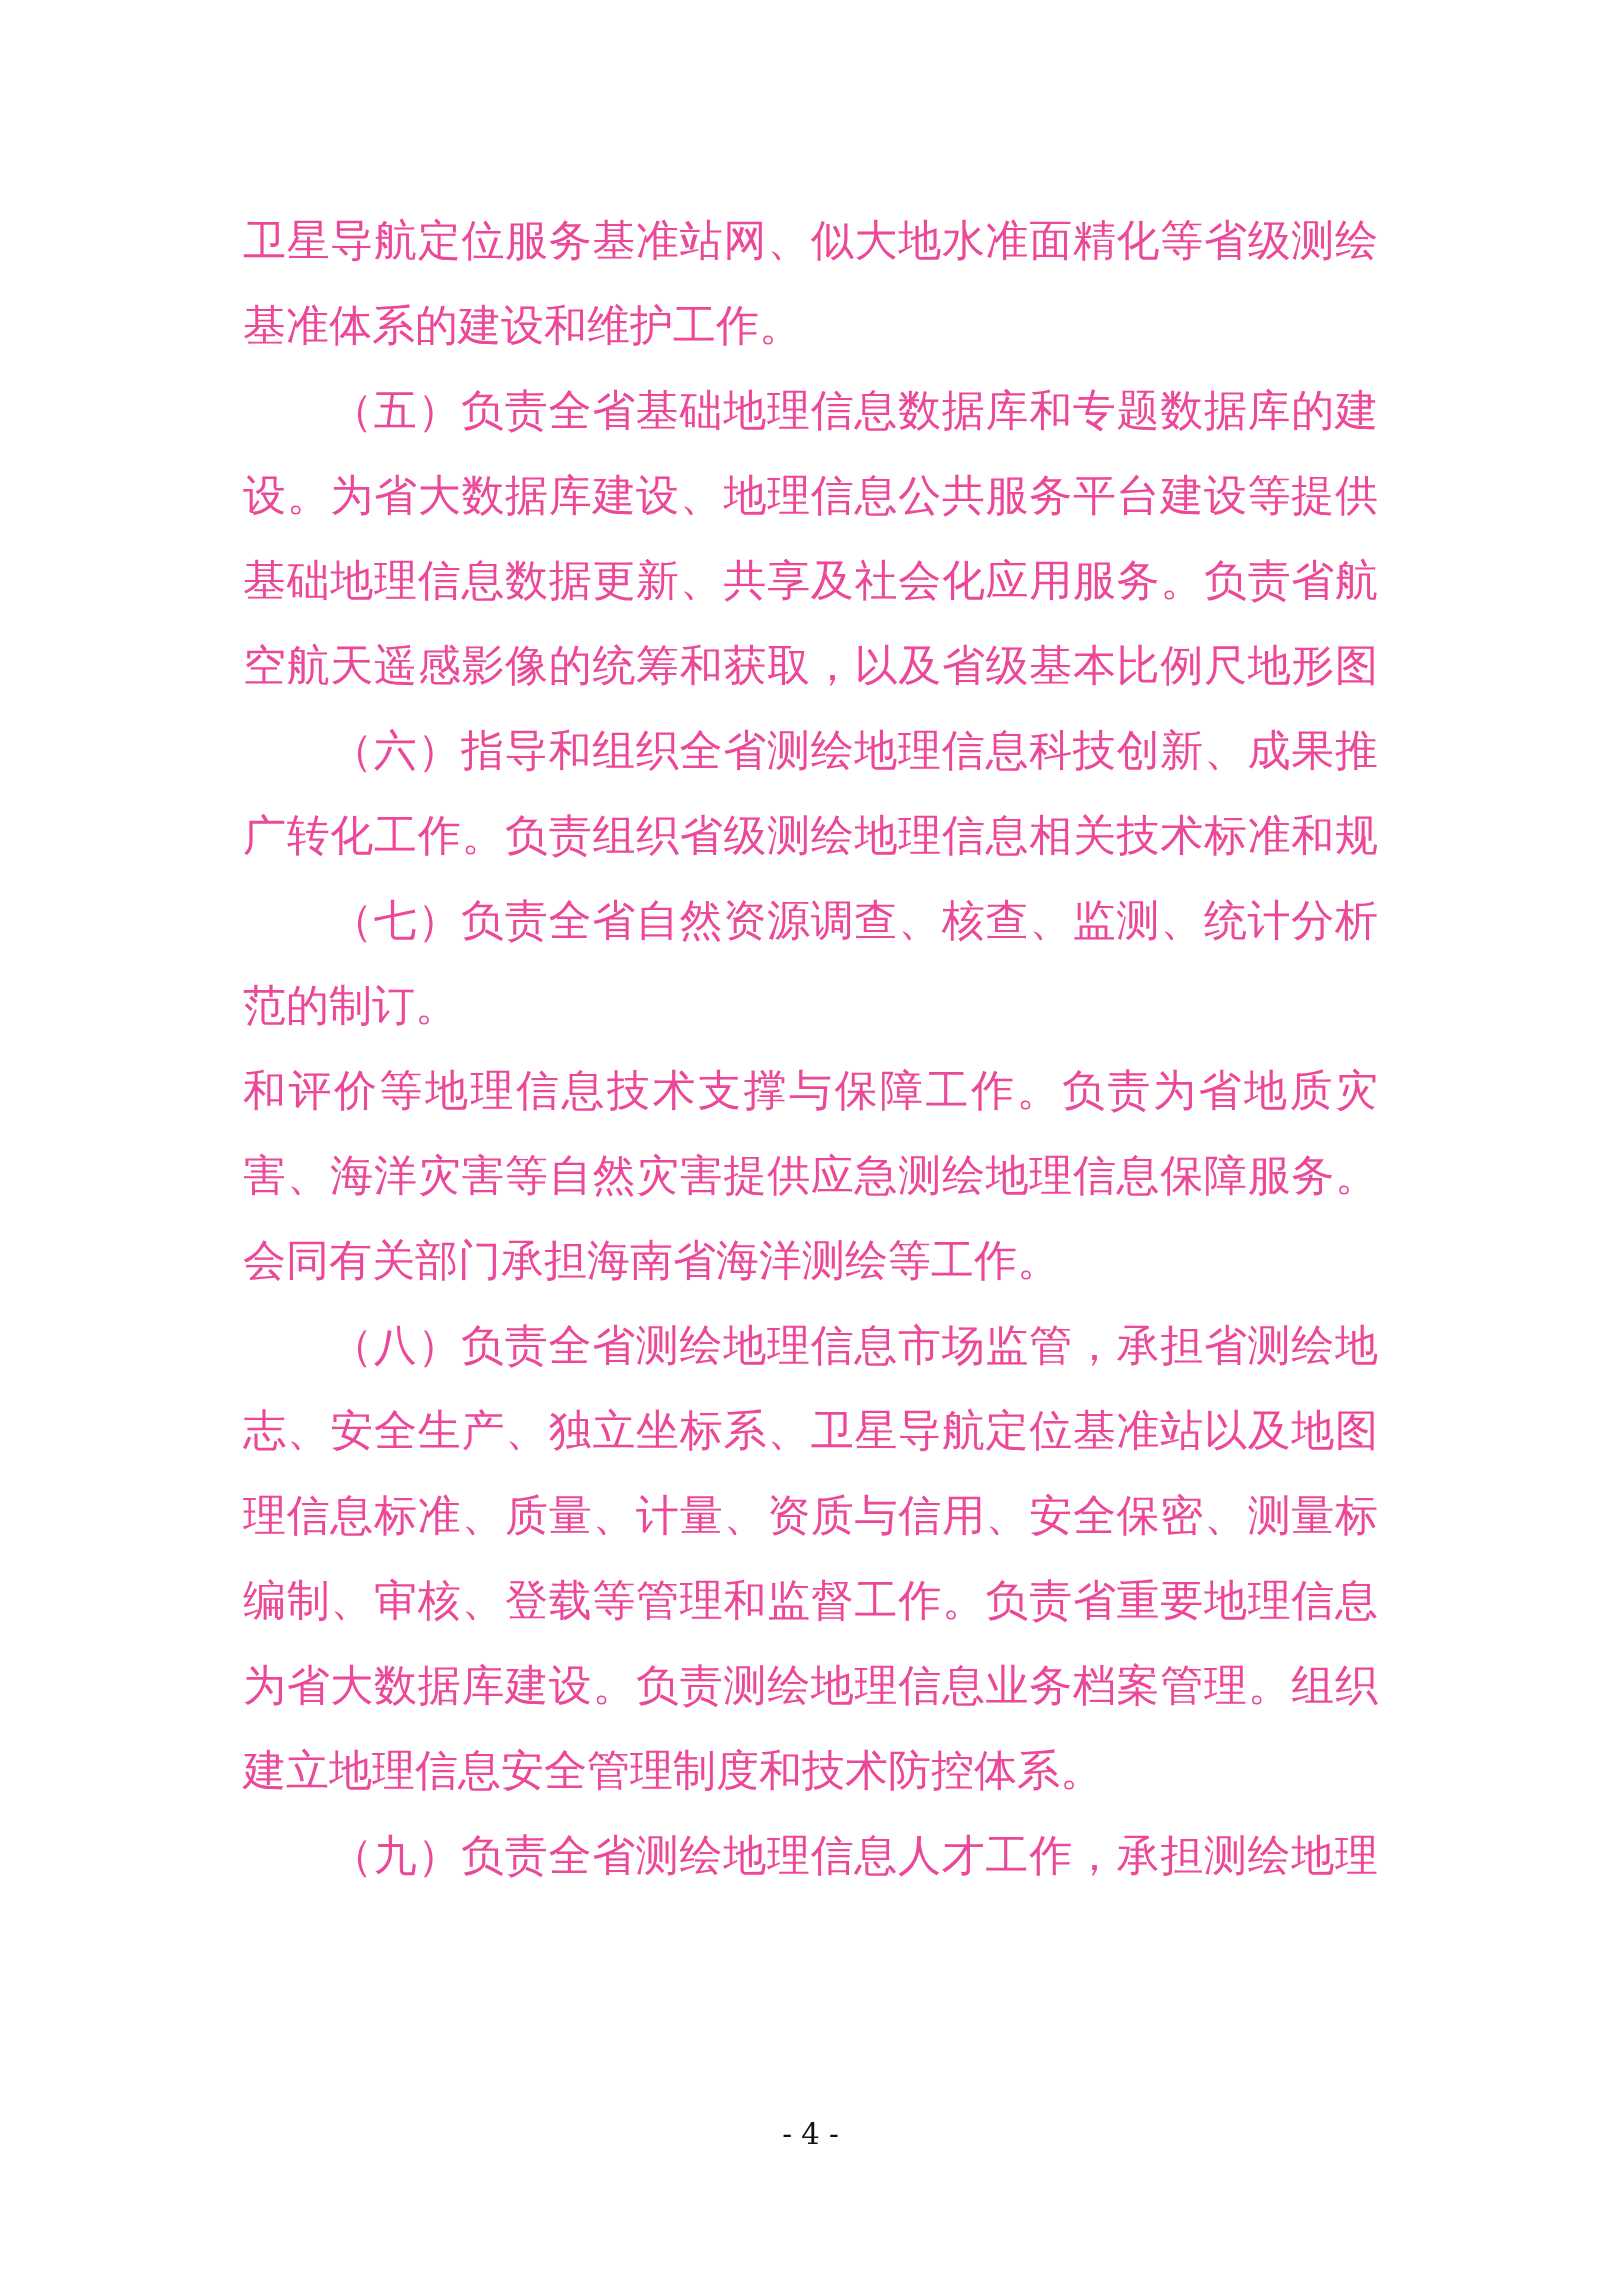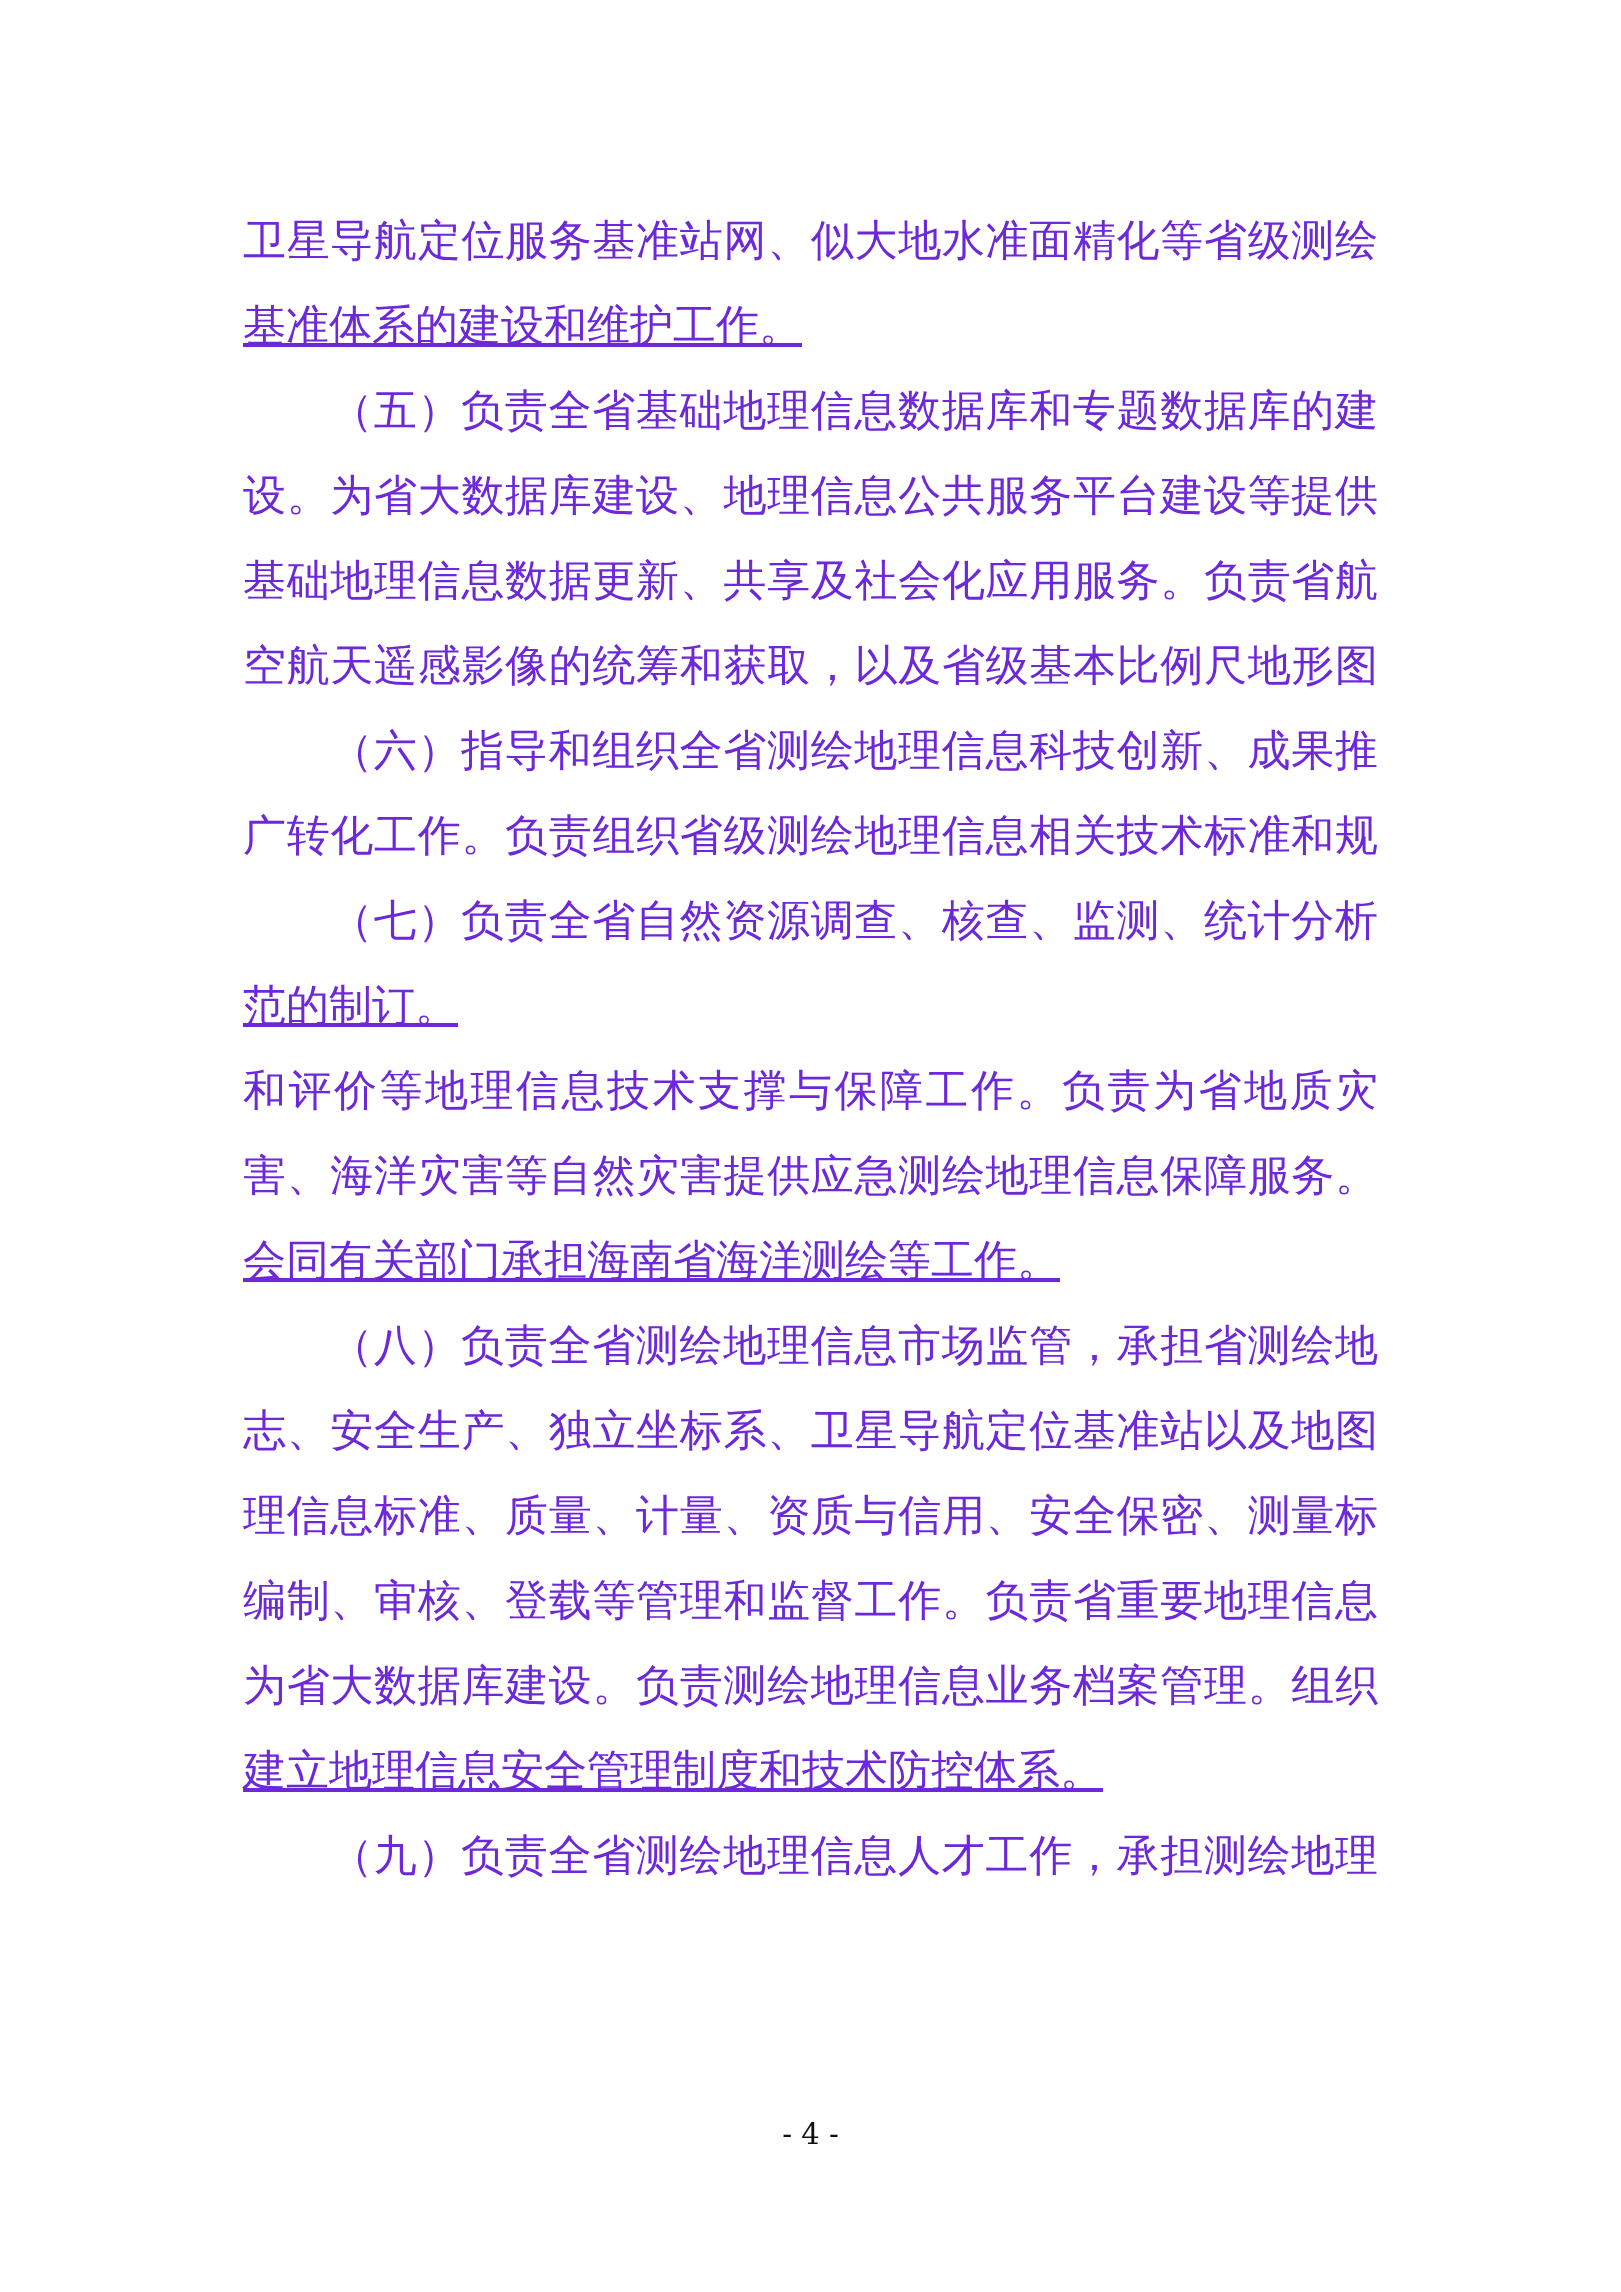--- a/index.html
+++ b/index.html
@@ -19,34 +19,33 @@
   .text-block {
     position: absolute;
     left: 243px;
     top: 198px;
     width: 1135px;
   }
   .line {
     height: 85px;
     line-height: 85px;
     font-size: 43px;
-    color: #6d28d9;
+    color: #ec4899;
     white-space: nowrap;
     overflow: visible;
   }
   
   .j {
     text-align: justify;
     text-align-last: justify;
   }
   
   .e {
     text-align: right;
     text-align-last: left;
-    text-decoration: underline;
   }
   
   .i {
     padding-left: 87px;
   }
   .footer {
     position: absolute;
     top: 2117px;
     left: 0;
     width: 100%;

